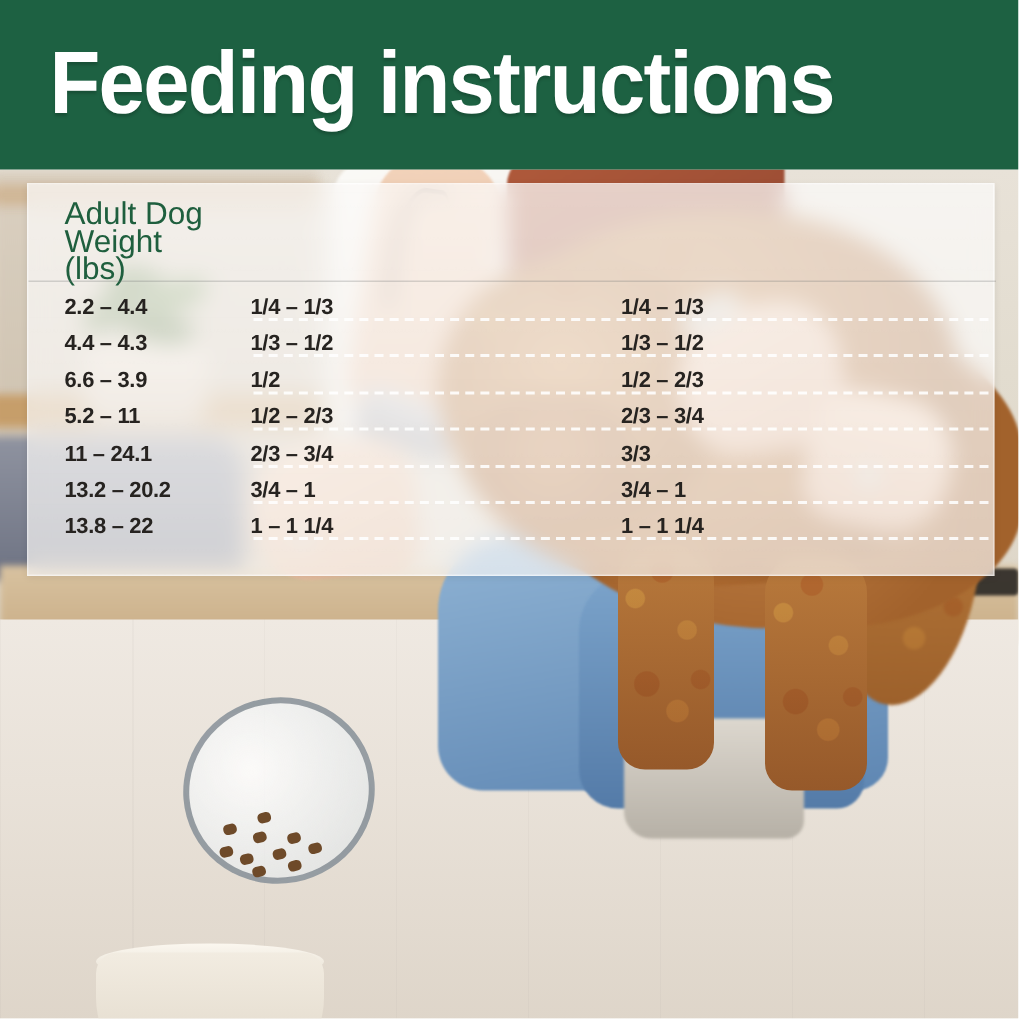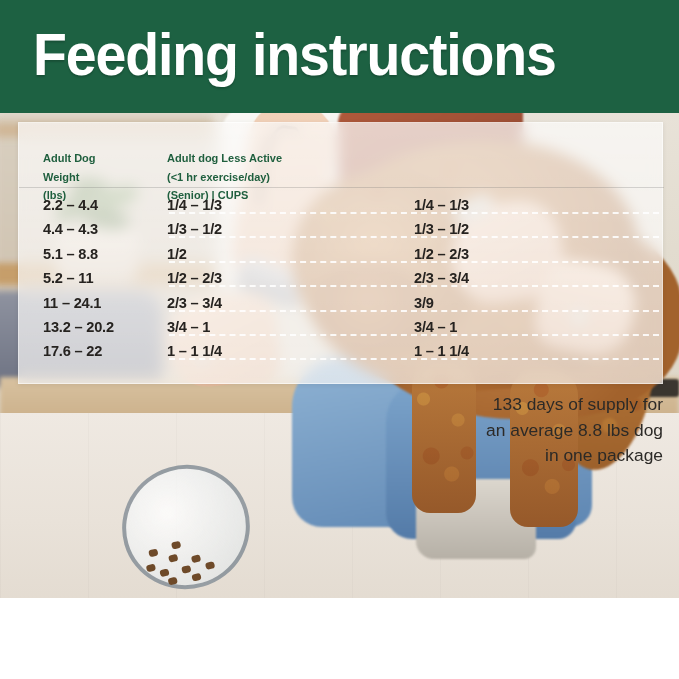--- a/index.html
+++ b/index.html
@@ -1,21 +1,21 @@
 <!DOCTYPE html>
 <html><head>
 <meta charset="utf-8">
 <style>
   * { margin:0; padding:0; box-sizing:border-box; }
   html, body {
     width:679px; height:679px;
     font-family:"Liberation Sans", sans-serif;
     overflow:hidden; background:#ffffff;
   }
-  .shot { position:relative; width:679px; height:598px; overflow:hidden; }
+  .shot { position:relative; width:679px; height:679px; overflow:hidden; }
 
   
   .photo { position:absolute; left:0; top:113px; width:679px; height:566px; overflow:hidden;
            background:#efeae3; }
   .wall { position:absolute; left:0; top:0; width:679px; height:300px;
           background:linear-gradient(180deg,#e8e2d8 0%, #e2dccf 45%, #ded6c8 100%); }
   .shelf-unit { position:absolute; left:-6px; top:0px; width:218px; height:262px;
           background:linear-gradient(180deg,#d9cfc0 0%,#cbbca8 100%); filter:blur(4px); opacity:.95; }
   .shelf-board { position:absolute; left:-6px; top:150px; width:220px; height:22px;
           background:#c59a63; filter:blur(3px); opacity:.9; }
@@ -121,22 +121,22 @@
 
   
   .panel { position:absolute; left:18px; top:122px; width:645px; height:262px;
       background:linear-gradient(180deg, rgba(255,255,255,.62), rgba(255,255,255,.52));
       backdrop-filter:blur(7px); -webkit-backdrop-filter:blur(7px);
       border:1px solid rgba(255,255,255,.55);
       box-shadow:0 1px 5px rgba(0,0,0,.08); }
   .panel-haze { position:absolute; inset:0; background:rgba(246,244,240,.34); }
 
   .thead { position:absolute; left:0; top:0; width:645px; height:64px; }
-  .th { position:absolute; top:26px; color:#1f5f3e; font-weight:bold;
-        font-size:11px; line-height:18.5px; white-space:pre-line; }
+  .th { position:absolute; top:11px; color:#1f5f3e; font-weight:normal;
+        font-size:21px; line-height:18.5px; white-space:pre-line; }
   .th.c1 { left:24px; width:120px; }
   .th.c2 { left:148px; width:240px; }
   .th.c3 { left:395px; width:240px; }
   .head-rule { position:absolute; left:0; top:64px; width:645px; height:1px;
         background:rgba(120,120,120,.28); }
 
   .rows { position:absolute; left:0; top:70px; width:645px; }
   .row { position:relative; height:24.4px; }
   .cell { position:absolute; top:0; color:#262320; font-size:14.6px; line-height:24.4px;
           font-weight:bold; letter-spacing:-.2px; white-space:nowrap; }
@@ -232,71 +232,63 @@
     <div class="band-title">Feeding instructions</div>
   </div>
 
   <div class="panel">
     <div class="panel-haze"></div>
 
     <div class="thead">
       <div class="th c1">Adult Dog
 Weight
 (lbs)</div>
-      <div class="th c2">Adult dog Less Active
-(&lt;1 hr exercise/day)
-(Senior) | CUPS</div>
     </div>
     <div class="head-rule"></div>
 
     <div class="rows">
       <div class="row">
         <div class="cell c1">2.2 – 4.4</div>
         <div class="cell c2">1/4 – 1/3</div>
         <div class="cell c3">1/4 – 1/3</div>
         <div class="dash"></div>
       </div>
       <div class="row">
         <div class="cell c1">4.4 – 4.3</div>
         <div class="cell c2">1/3 – 1/2</div>
         <div class="cell c3">1/3 – 1/2</div>
         <div class="dash"></div>
       </div>
       <div class="row">
-        <div class="cell c1">5.1 – 8.8</div>
+        <div class="cell c1">6.6 – 3.9</div>
         <div class="cell c2">1/2</div>
         <div class="cell c3">1/2 – 2/3</div>
         <div class="dash"></div>
       </div>
       <div class="row">
         <div class="cell c1">5.2 – 11</div>
         <div class="cell c2">1/2 – 2/3</div>
         <div class="cell c3">2/3 – 3/4</div>
         <div class="dash"></div>
       </div>
       <div class="row">
         <div class="cell c1">11 – 24.1</div>
         <div class="cell c2">2/3 – 3/4</div>
-        <div class="cell c3">3/9</div>
+        <div class="cell c3">3/3</div>
         <div class="dash"></div>
       </div>
       <div class="row">
         <div class="cell c1">13.2 – 20.2</div>
         <div class="cell c2">3/4 – 1</div>
         <div class="cell c3">3/4 – 1</div>
         <div class="dash"></div>
       </div>
       <div class="row">
-        <div class="cell c1">17.6 – 22</div>
+        <div class="cell c1">13.8 – 22</div>
         <div class="cell c2">1 – 1 1/4</div>
         <div class="cell c3">1 – 1 1/4</div>
         <div class="dash"></div>
       </div>
     </div>
   </div>
 
-  <div class="note">
-    <div>133 days of supply for</div>
-    <div>an average 8.8 lbs dog</div>
-    <div>in one package</div>
-  </div>
 
 </div>
 
 </body></html>

